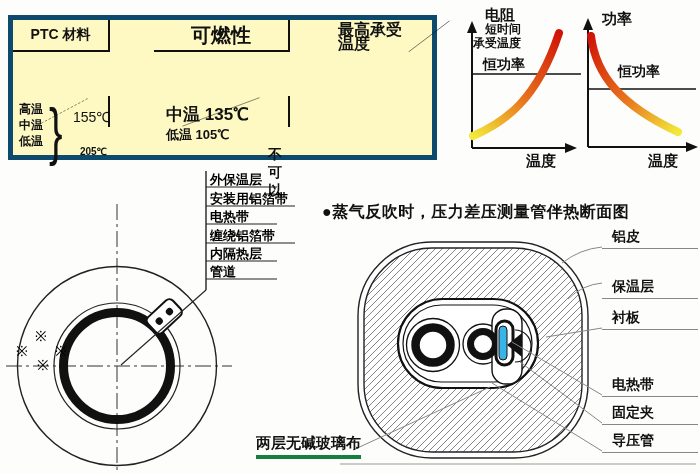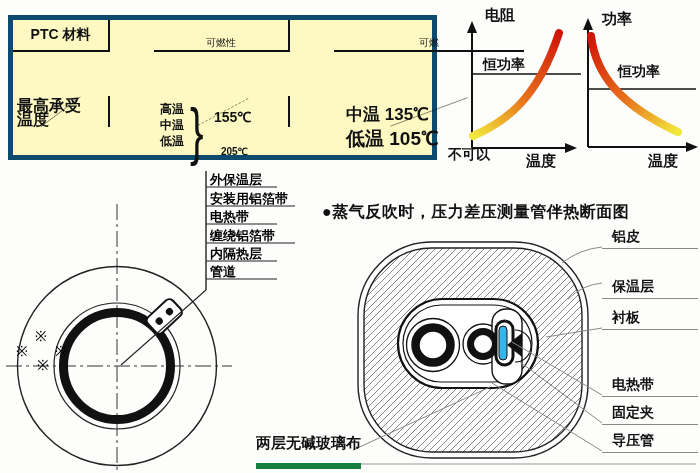--- a/index.html
+++ b/index.html
@@ -15,70 +15,71 @@
     position:absolute;left:8px;top:15px;width:429px;height:145px;
     border:5px solid #0c4a6e;box-sizing:border-box;
     display:grid;grid-template-columns:97px 136px 190px;grid-template-rows:32px 31px 76px;
     background:#fef9c3;
     gap:44px;
   }
   .cell{border-right:2px solid #111;border-bottom:2px solid #111;position:relative;box-sizing:border-box;}
   .cell:nth-child(3n){border-right:none;}
   .cell.lastrow{border-bottom:none;}
   .hdr{display:flex;align-items:center;justify-content:center;font-weight:bold;font-size:14px;}
-  .flam{display:flex;align-items:flex-end;justify-content:center;font-weight:normal;font-size:10px;}
+  .flam{display:flex;align-items:center;justify-content:center;font-weight:bold;font-size:20px;}
   .diag-svg{position:absolute;left:0;top:0;width:100%;height:100%;}
   .tl-text{position:absolute;left:4px;top:3px;font-size:16px;font-weight:bold;line-height:14px;}
   .br-text{position:absolute;right:3px;bottom:2px;font-size:12px;font-weight:bold;line-height:14px;text-align:right;}
   .lvl-col{position:absolute;left:6px;top:5px;font-size:12px;font-weight:bold;line-height:16px;}
   .brace{position:absolute;left:36px;top:-2px;font-size:54px;font-weight:400;transform:scale(.75,1.18);transform-origin:left top;}
-  .t155{position:absolute;left:60px;top:11px;font-size:14px;font-weight:bold;}
+  .t155{position:absolute;left:60px;top:11px;font-size:14px;font-weight:normal;}
   .t205{position:absolute;left:67px;top:48px;font-size:10px;font-weight:bold;}
   .mid135{position:absolute;left:12px;top:7px;font-size:17px;font-weight:bold;}
-  .low105{position:absolute;left:12px;top:30px;font-size:19px;font-weight:bold;}
+  .low105{position:absolute;left:12px;top:30px;font-size:13px;font-weight:bold;}
   .nogo{position:absolute;left:98px;top:50px;font-size:14px;font-weight:bold;margin-left:16px;}
   
   .chart{position:absolute;top:0;}
   .chart text{font-family:"Liberation Sans",sans-serif;font-weight:bold;fill:#111;}
   
   .duct-title{
     position:absolute;left:322px;top:202px;font-size:16px;font-weight:bold;letter-spacing:.5px;white-space:nowrap;
   }
   .rlabel{
     position:absolute;left:602px;width:96px;border-bottom:1px solid #888;
     font-size:14px;font-weight:bold;padding:0 0 2px 10px;box-sizing:border-box;white-space:nowrap;
   }
   .glass-label{
     position:absolute;left:256px;top:434px;font-size:15px;font-weight:bold;
-    border-bottom:6px solid #15803d;padding-bottom:10px;white-space:nowrap;
+    border-bottom:4px solid #15803d;padding-bottom:2px;white-space:nowrap;
   }
   svg{position:absolute;}
 </style>
 </head>
 <body>
 
 <div class="ptc-table">
   <div class="cell hdr">
       <span>PTC 材料</span>
     </div>
 
   <div class="cell flam">
       <span>可燃性</span>
-    </div>
-  <div class="cell flam">
-      <span>可燃</span>
     </div>
 
   <div class="cell lastrow">
     <svg class="diag-svg" viewBox="0 0 95 74">
       <line x1="0" y1="74" x2="95" y2="2" stroke="#111" stroke-width="1.3"></line>
     </svg>
     <div class="tl-text">
       <div>最高承受</div>
       <div>温度</div>
+    </div>
+    <div class="br-text">
+      <div>短时间</div>
+      <div>承受温度</div>
     </div>
   </div>
 
   <div class="cell lastrow">
     <svg class="diag-svg" viewBox="0 0 134 74">
       <line x1="12" y1="70" x2="132" y2="6" stroke="#111" stroke-width="1.2" stroke-dasharray="6 4"></line>
     </svg>
     <div class="lvl-col">
       <div>高温</div>
       <div>中温</div>

